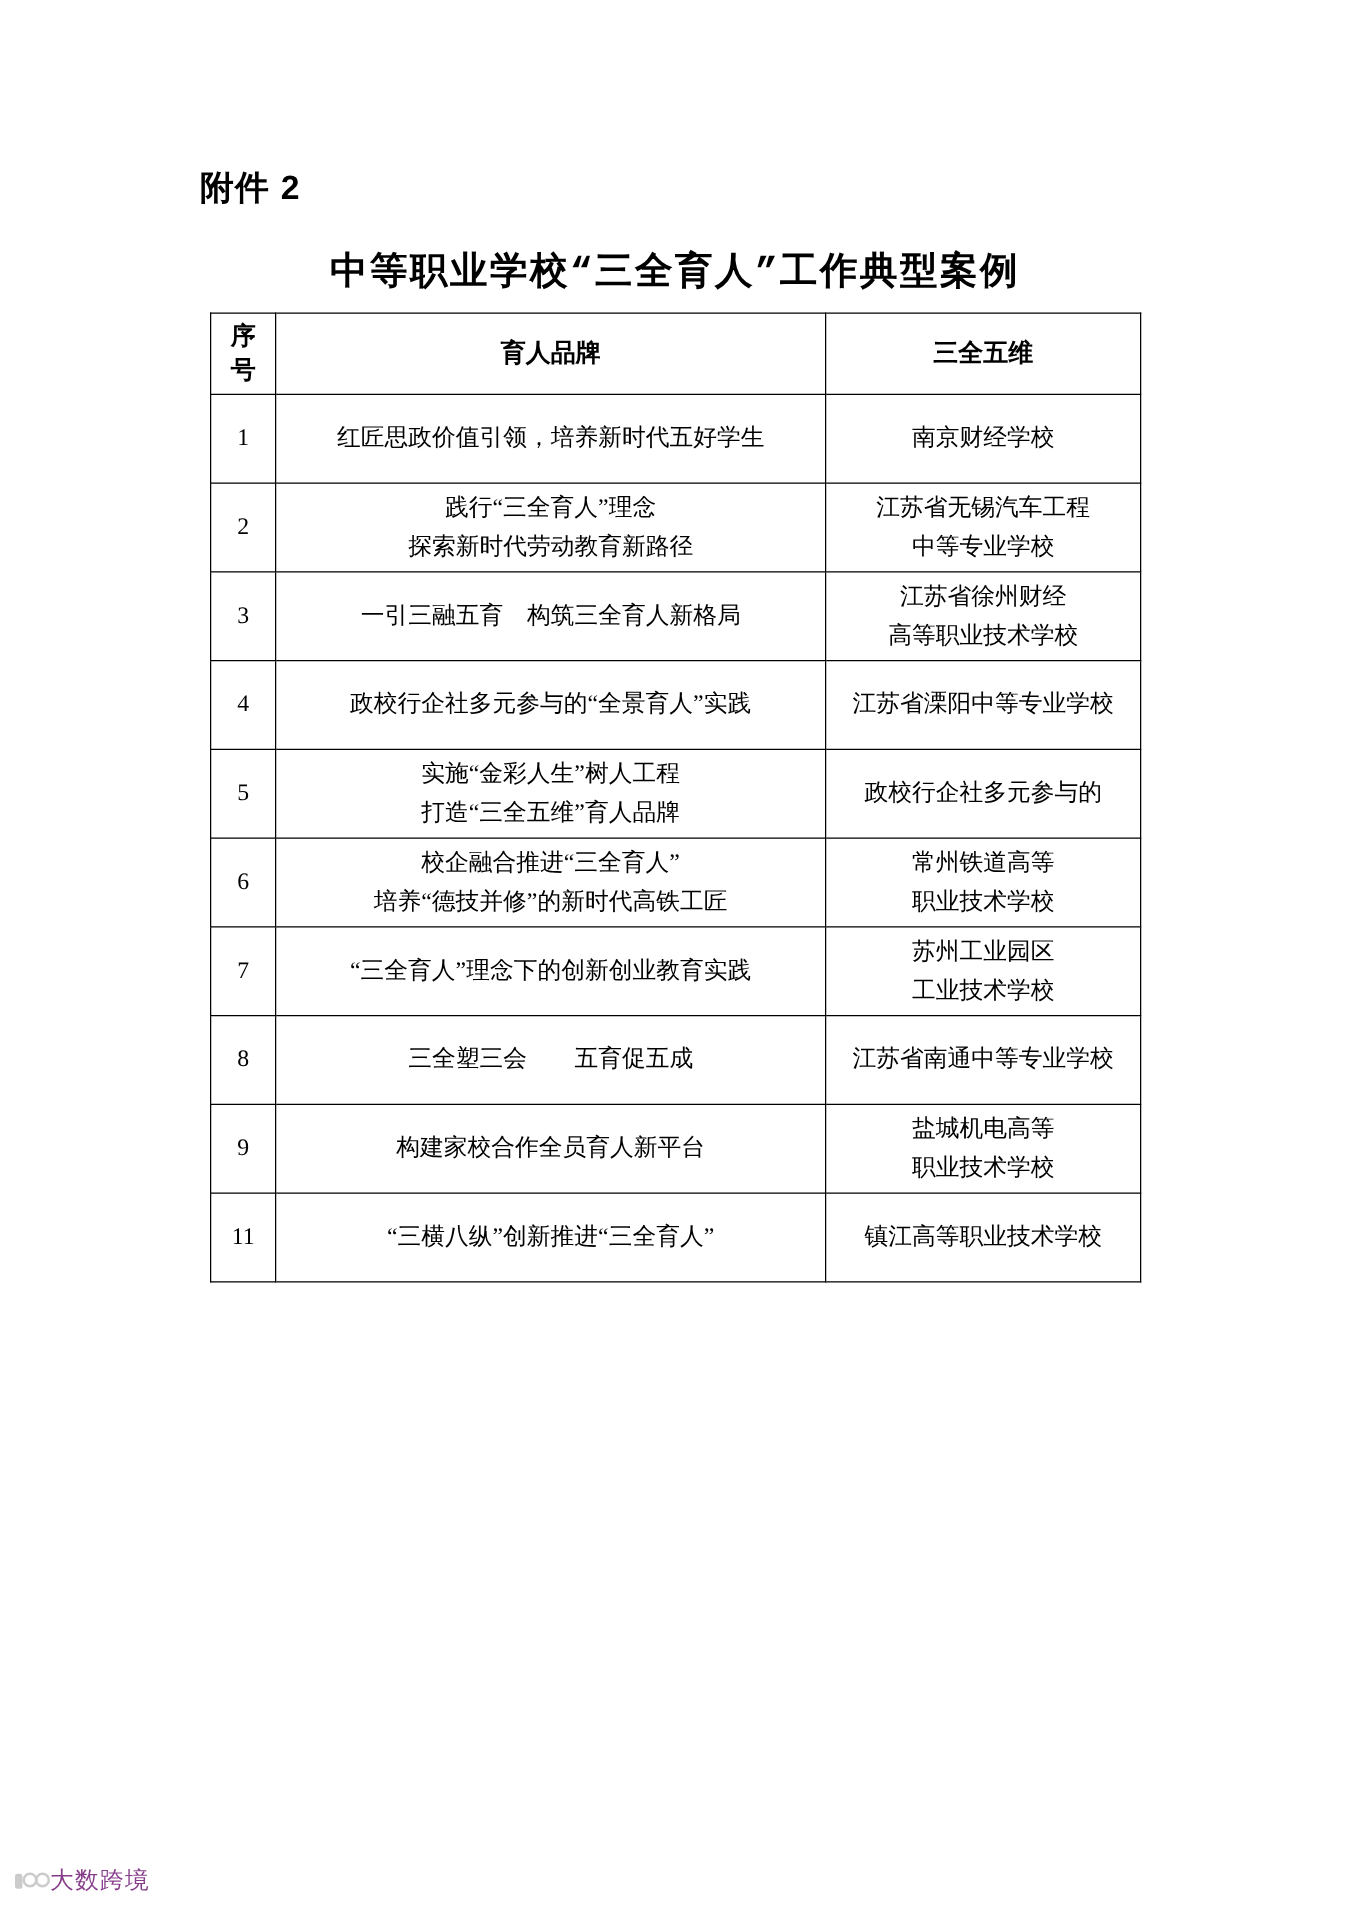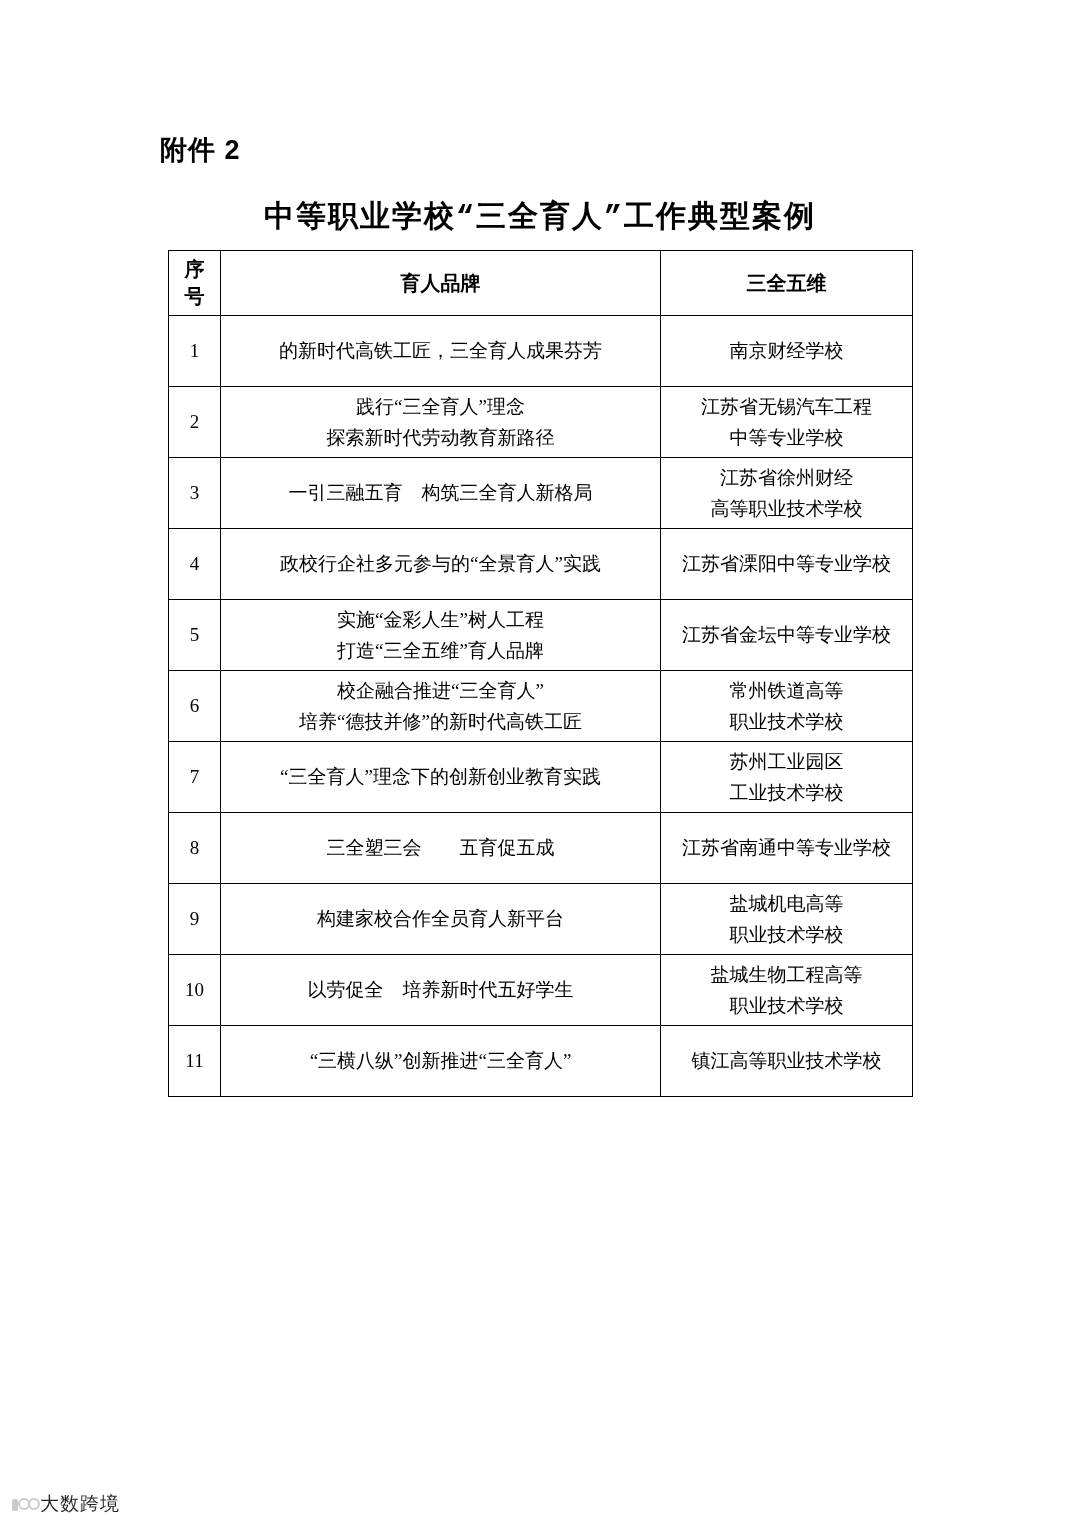--- a/index.html
+++ b/index.html
@@ -74,21 +74,21 @@
   col.c-no { width: 52px; }
   col.c-case { width: 440px; }
   col.c-school { width: 252px; }
   .watermark {
     position: absolute;
     left: 12px;
     bottom: 10px;
     display: flex;
     align-items: center;
     gap: 4px;
-    color: #000000;
+    color: #701a75;
     opacity: 0.85;
     font-family: "Liberation Sans", "DejaVu Sans", sans-serif;
     font-size: 19px;
     letter-spacing: 1px;
   }
   .wm-icon {
     display: inline-block;
     width: 24px;
     height: 18px;
     position: relative;
@@ -122,42 +122,42 @@
     <thead>
       <tr>
         <th>序号</th>
         <th>育人品牌</th>
         <th>三全五维</th>
       </tr>
     </thead>
     <tbody id="rows">
         <tr>
           <td>1</td>
-          <td>的新时代高铁工匠，三全育人成果芬芳</td>
+          <td>红匠思政价值引领，培养新时代五好学生</td>
           <td>南京财经学校</td>
         </tr>
         <tr>
           <td>2</td>
           <td>践行“三全育人”理念<br>探索新时代劳动教育新路径</td>
           <td>江苏省无锡汽车工程<br>中等专业学校</td>
         </tr>
         <tr>
           <td>3</td>
           <td>一引三融五育　构筑三全育人新格局</td>
           <td>江苏省徐州财经<br>高等职业技术学校</td>
         </tr>
         <tr>
           <td>4</td>
           <td>政校行企社多元参与的“全景育人”实践</td>
           <td>江苏省溧阳中等专业学校</td>
         </tr>
         <tr>
           <td>5</td>
           <td>实施“金彩人生”树人工程<br>打造“三全五维”育人品牌</td>
-          <td>江苏省金坛中等专业学校</td>
+          <td>政校行企社多元参与的</td>
         </tr>
         <tr>
           <td>6</td>
           <td>校企融合推进“三全育人”<br>培养“德技并修”的新时代高铁工匠</td>
           <td>常州铁道高等<br>职业技术学校</td>
         </tr>
         <tr>
           <td>7</td>
           <td>“三全育人”理念下的创新创业教育实践</td>
           <td>苏州工业园区<br>工业技术学校</td>
@@ -166,25 +166,20 @@
           <td>8</td>
           <td>三全塑三会　　五育促五成</td>
           <td>江苏省南通中等专业学校</td>
         </tr>
         <tr>
           <td>9</td>
           <td>构建家校合作全员育人新平台</td>
           <td>盐城机电高等<br>职业技术学校</td>
         </tr>
         <tr>
-          <td>10</td>
-          <td>以劳促全　培养新时代五好学生</td>
-          <td>盐城生物工程高等<br>职业技术学校</td>
-        </tr>
-        <tr>
           <td>11</td>
           <td>“三横八纵”创新推进“三全育人”</td>
           <td>镇江高等职业技术学校</td>
         </tr>
       </tbody>
   </table>
 
   <div class="watermark">
     <span class="wm-icon">
         <i></i>

